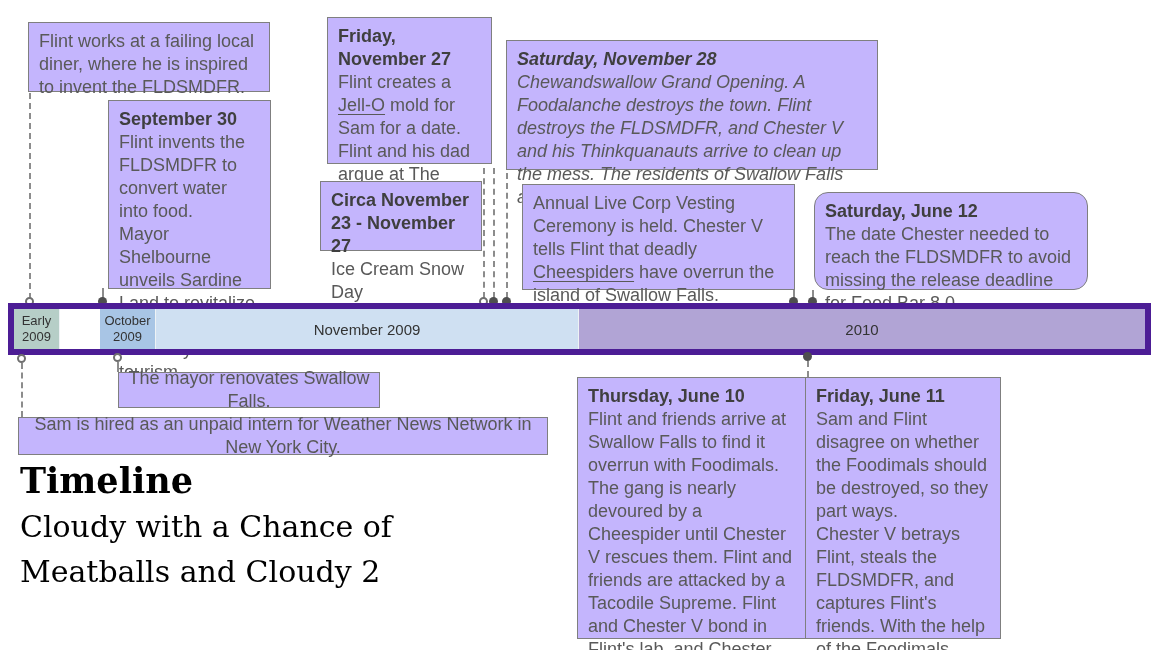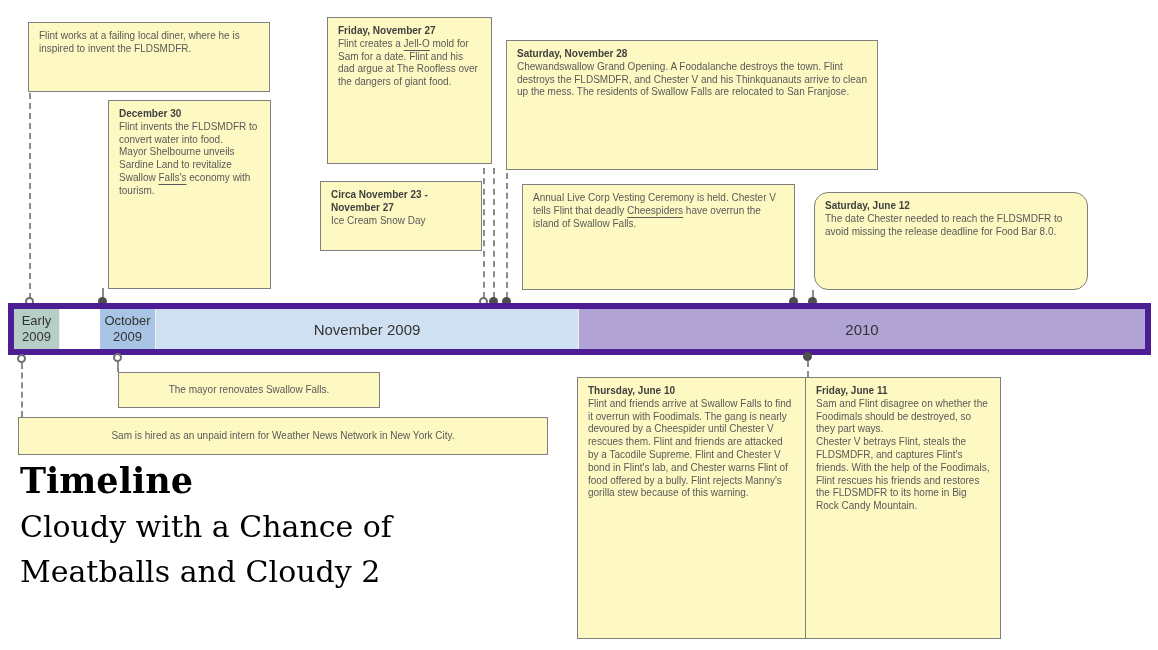--- a/index.html
+++ b/index.html
@@ -1,20 +1,20 @@
 <!DOCTYPE html>
 <html><head>
 <meta charset="utf-8">
 <style>
   html,body{margin:0;padding:0;background:#fff;}
   .stage{position:relative;width:1158px;height:650px;background:#ffffff;overflow:hidden;
          font-family:"Liberation Sans",sans-serif;}
   
-  .box{position:absolute;background:#fef9c3;border:1.5px solid #7f7f7f;box-sizing:border-box;
-       padding:7px 10px;color:#595959;font-size:10px;line-height:1.28;}
+  .box{position:absolute;background:#c4b5fd;border:1.5px solid #7f7f7f;box-sizing:border-box;
+       padding:7px 10px;color:#595959;font-size:18px;line-height:1.28;}
   .box .bt{font-weight:bold;color:#3f3f3f;}
   .bb{white-space:pre-line;}
   .wavy{text-decoration-line:underline;text-decoration-style:wavy;text-decoration-color:#e05a5a;
         text-decoration-thickness:1px;text-underline-offset:3px;text-decoration-skip-ink:none;text-decoration:underline;}
   .centerbox{display:flex;align-items:center;justify-content:center;text-align:center;padding:4px 8px;}
   
   .vline{position:absolute;width:0;border-left:2px dashed #8c8c8c;}
   .dot{position:absolute;width:9px;height:9px;border-radius:50%;background:#4f4f4f;}
   .ring{position:absolute;width:9px;height:9px;border-radius:50%;background:#fff;
         border:2px solid #6f6f6f;box-sizing:border-box;}
@@ -35,36 +35,36 @@
 </head>
 <body>
 
 <div class="stage">
 
   <div class="box" style="left:28px;top:22px;width:242px;height:70px;">
     <div class="bb">Flint works at a failing local diner, where he is inspired to invent the FLDSMDFR.</div>
   </div>
 
   <div class="box" style="left:108px;top:100px;width:163px;height:189px;">
-    <div class="bt">December 30</div>
+    <div class="bt">September 30</div>
     <div class="bb"><span>Flint invents the FLDSMDFR to convert water into food.
 Mayor Shelbourne unveils Sardine Land to revitalize Swallow </span><span class="wavy">Falls's</span><span> economy with tourism.</span></div>
   </div>
 
   <div class="box" style="left:327px;top:17px;width:165px;height:147px;">
     <div class="bt">Friday, November 27</div>
     <div class="bb"><span>Flint creates a </span><span class="wavy">Jell-O</span><span> mold for Sam for a date. Flint and his dad argue at The Roofless over the dangers of giant food.</span></div>
   </div>
 
   <div class="box" style="left:320px;top:181px;width:162px;height:70px;">
     <div class="bt">Circa November 23 - November 27</div>
     <div class="bb">Ice Cream Snow Day</div>
   </div>
 
-  <div class="box" style="left:506px;top:40px;width:372px;height:130px;">
+  <div class="box" style="left:506px;top:40px;width:372px;height:130px;font-style:italic;">
     <div class="bt">Saturday, November 28</div>
     <div class="bb">Chewandswallow Grand Opening. A Foodalanche destroys the town. Flint destroys the FLDSMDFR, and Chester V and his Thinkquanauts arrive to clean up the mess. The residents of Swallow Falls are relocated to San Franjose.</div>
   </div>
 
   <div class="box" style="left:522px;top:184px;width:273px;height:106px;">
     <div class="bb"><span>Annual Live Corp Vesting Ceremony is held. Chester V tells Flint that deadly </span><span class="wavy">Cheespiders</span><span> have overrun the island of Swallow Falls.</span></div>
   </div>
 
   <div class="box" style="left:814px;top:192px;width:274px;height:98px;border-radius:14px;">
     <div class="bt">Saturday, June 12</div>

